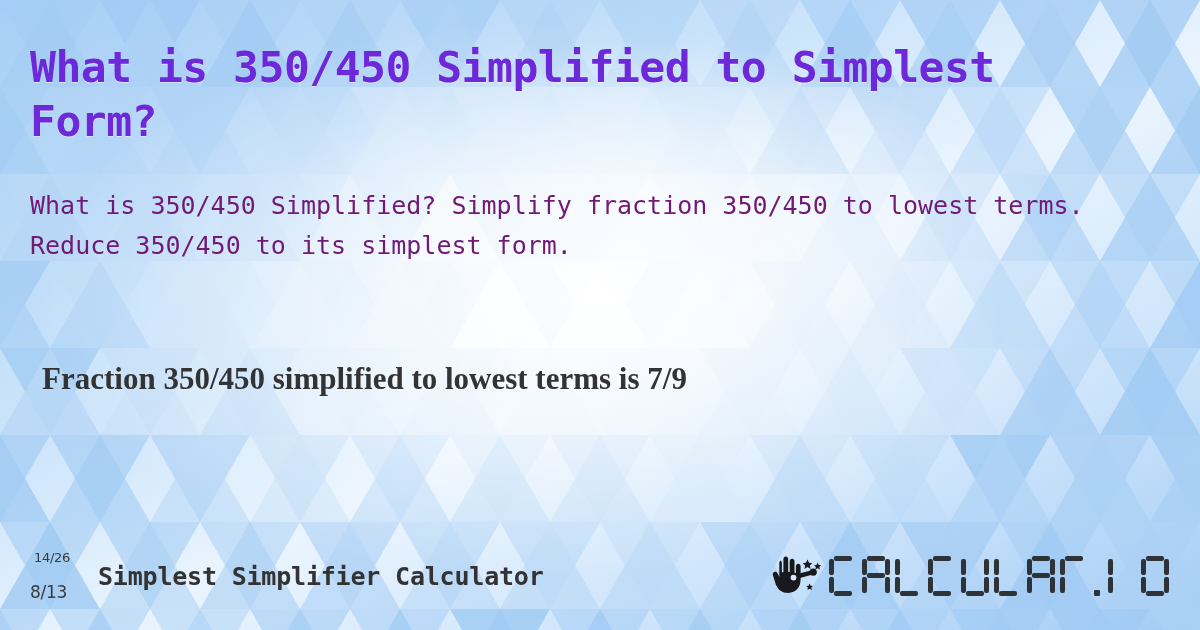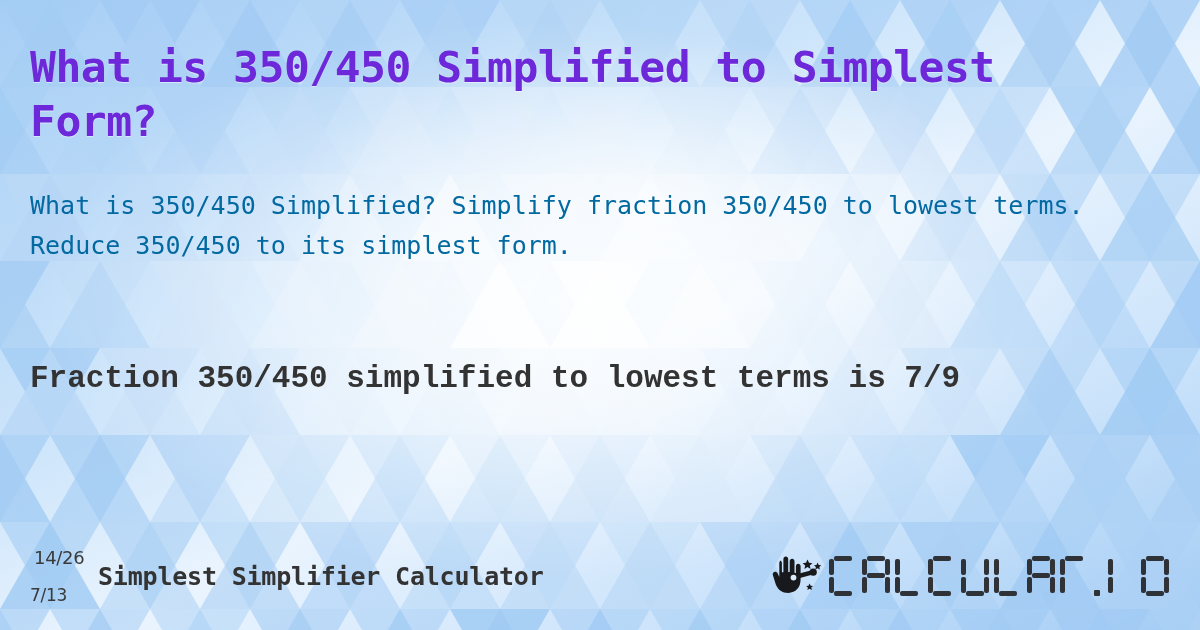--- a/index.html
+++ b/index.html
@@ -75,30 +75,30 @@
   .subtitle {
     position: absolute;
     left: 30px;
     top: 186px;
     width: 1090px;
     margin: 0;
     font-family: "DejaVu Sans Mono", monospace;
     font-size: 25px;
     font-weight: normal;
     line-height: 1.58;
-    color: #0369a1;
+    color: #701a75;
   }
 
   .result {
     position: absolute;
-    left: 30px;
+    left: 42px;
     top: 355px;
     width: 1140px;
     margin: 0;
-    font-family: Liberation Mono, monospace;
+    font-family: Liberation Serif, serif;
     font-size: 31px;
     font-weight: bold;
     line-height: 1.55;
     color: #333333;
   }
 
   
   .footer {
     position: absolute;
     left: 30px;
@@ -119,21 +119,21 @@
     flex-direction: column;
     align-items: flex-start;
     justify-content: center;
     width: 56px;
     margin-right: 12px;
     color: #3a3a3a;
     font-family: "DejaVu Sans", sans-serif;
     line-height: 1;
   }
   .frac-icon .num {
-    font-size: 18px;
+    font-size: 13px;
     letter-spacing: -0.3px;
     margin-bottom: 20px;
     padding-left: 4px;
   }
   .frac-icon .den {
     font-size: 17px;
     letter-spacing: -0.3px;
   }
 
   .footer-title {
@@ -495,21 +495,21 @@
 
     <p class="subtitle">What is 350/450 Simplified? Simplify fraction 350/450 to lowest terms. Reduce 350/450 to its simplest form.</p>
 
     <p class="result">Fraction 350/450 simplified to lowest terms is 7/9</p>
 
     <div class="footer">
 
       <div class="footer-left">
         <div class="frac-icon">
           <span class="num">14/26</span>
-          <span class="den">7/13</span>
+          <span class="den">8/13</span>
         </div>
         <div class="footer-title">Simplest Simplifier Calculator</div>
       </div>
 
       <div class="brand">
         <svg class="brand-mark" viewBox="0 0 52 44">
 
           <path fill="#17191c" d="M10.5 6.5c1.5 0 2.4 1.1 2.4 2.6v9.1h1.5V5.2c0-1.6 1-2.7 2.4-2.7s2.4 1.1 2.4 2.7v12.9h1.5V7.4c0-1.6 1-2.6 2.4-2.6s2.4 1 2.4 2.6v12.2h1.4v-7.3c0-1.5 1-2.5 2.3-2.5 1.4 0 2.4 1 2.4 2.5v13.3c0 7.9-4.9 13.3-12.3 13.3-6.2 0-10.1-2.9-12.4-8.2L4 21.6c-.7-1.6-.1-3.1 1.3-3.7 1.3-.6 2.7 0 3.4 1.5l1.6 3.5V9.1c0-1.5.9-2.6 2.4-2.6z" transform="translate(-2 0)"></path>
 
           <path fill="#17191c" d="M20.5 21.6l20.2-5.3 1.1 4.3-20.2 5.3z"></path>

